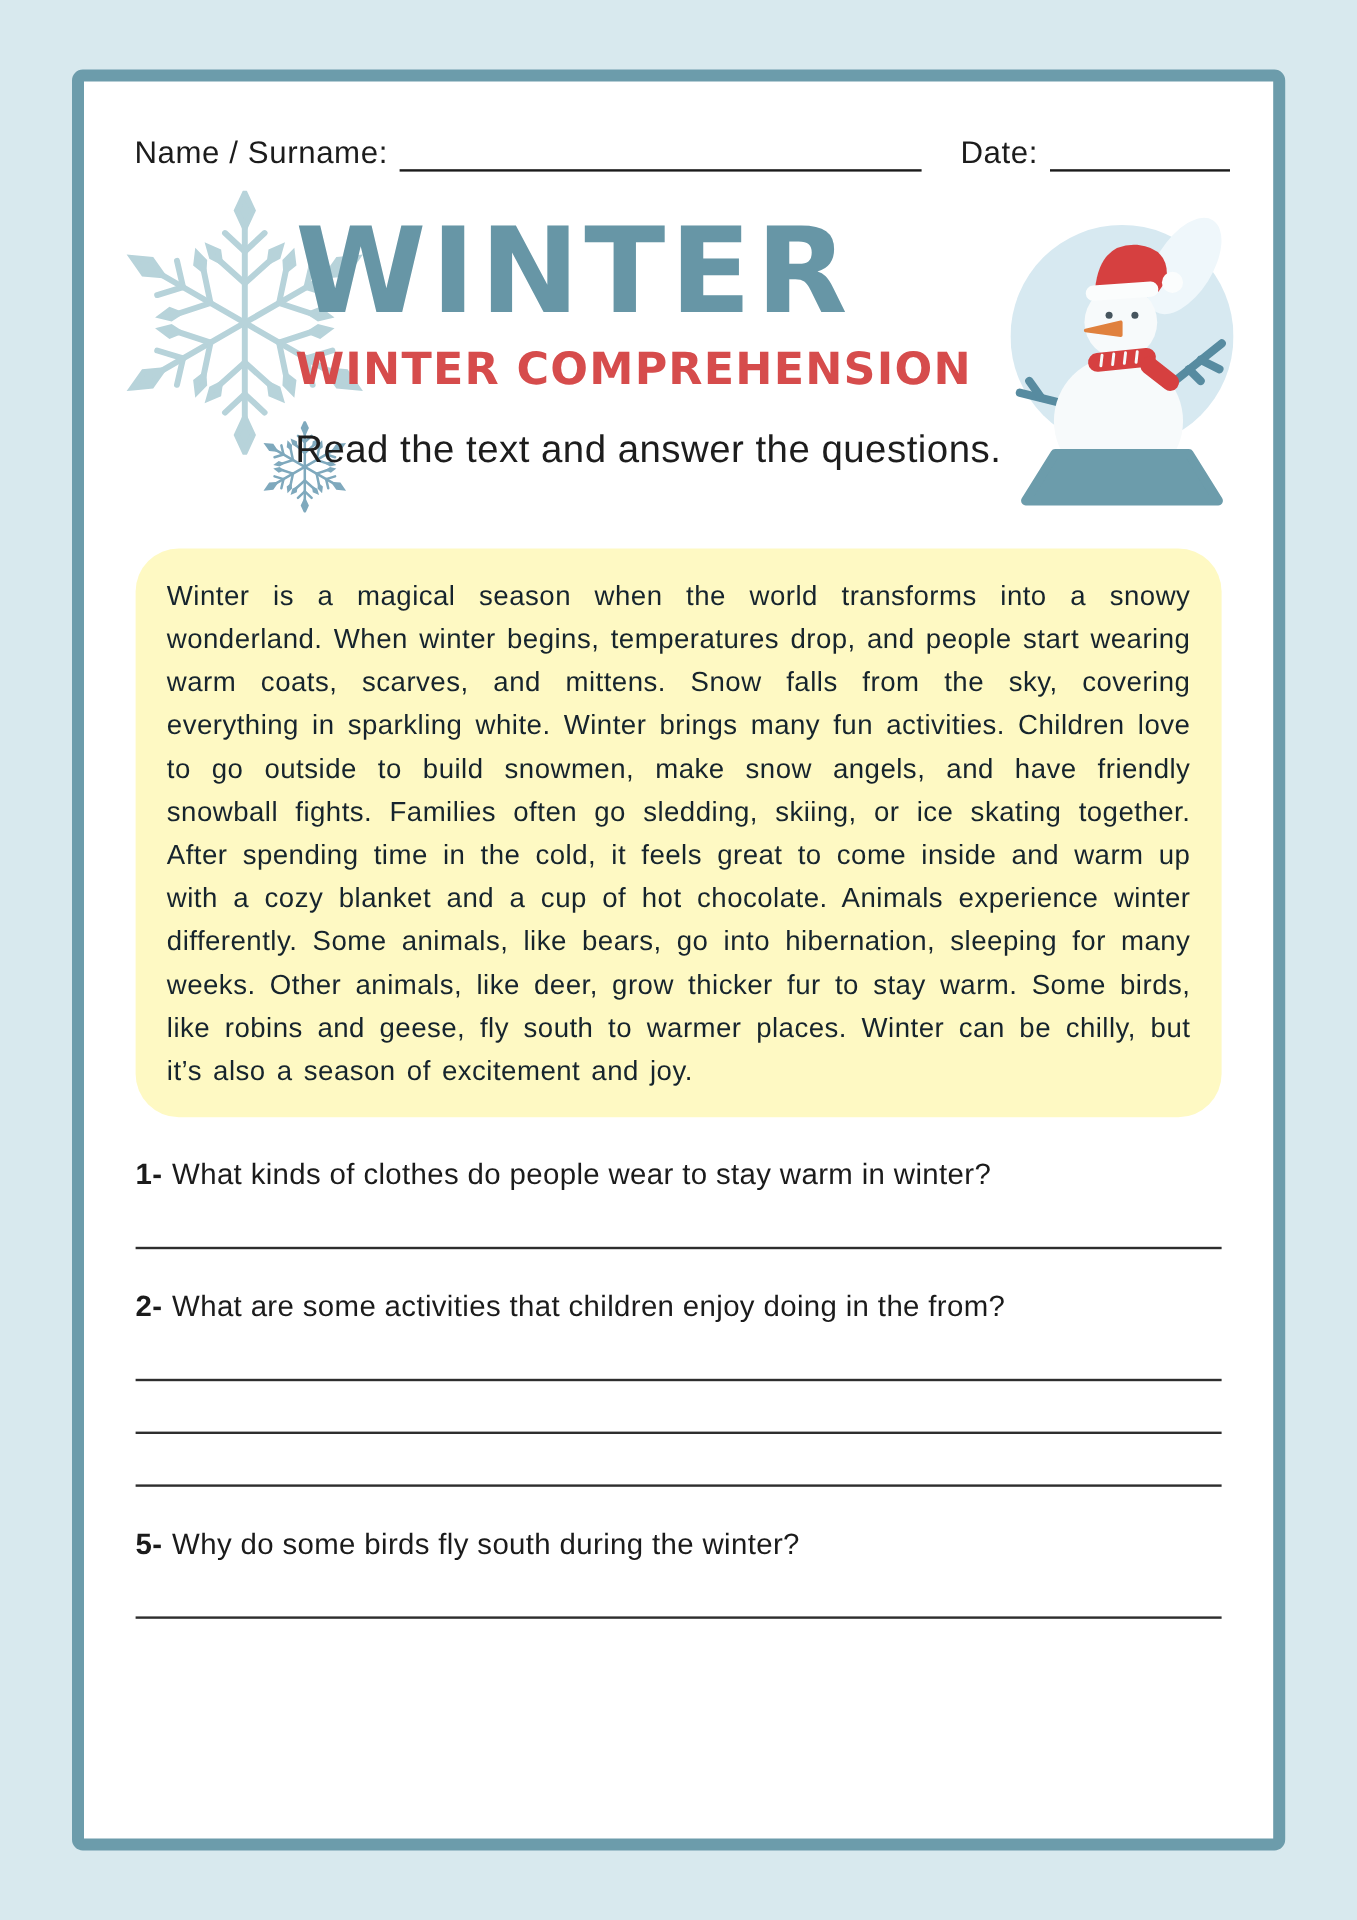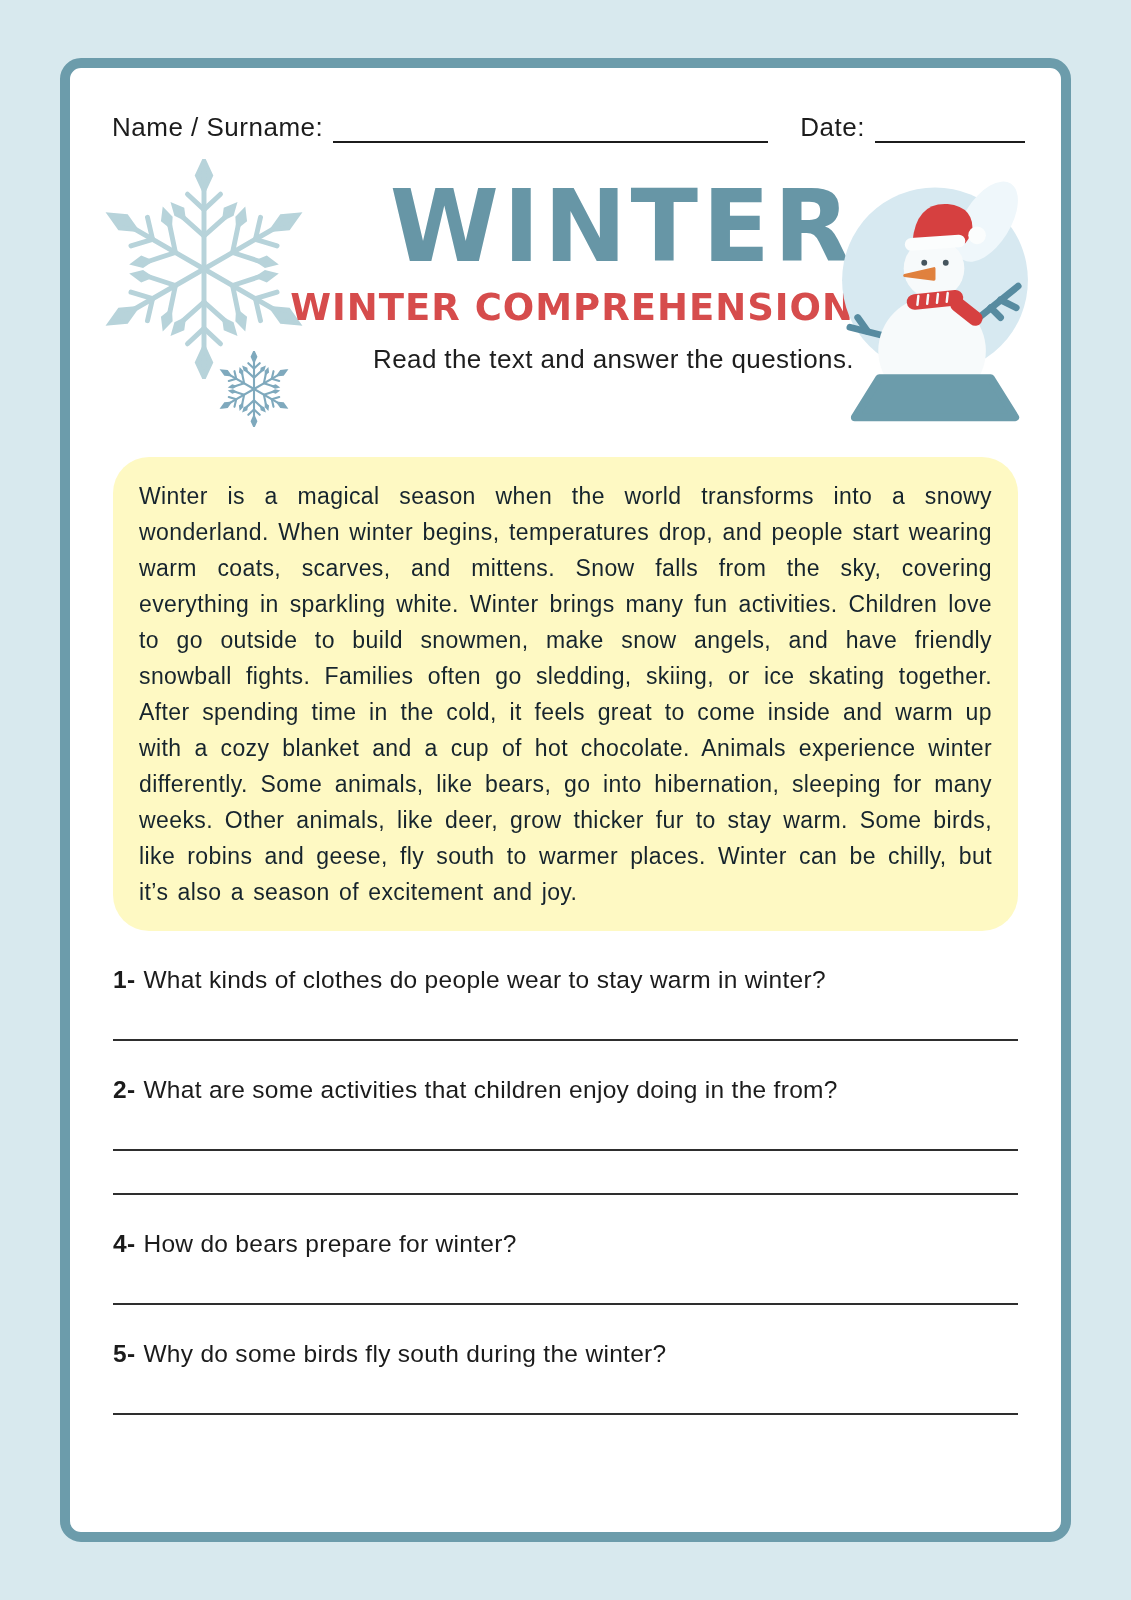--- a/index.html
+++ b/index.html
@@ -12,21 +12,21 @@
     background: #d8e9ee;
   }
   .card {
     position: absolute;
     left: 60px;
     top: 58px;
     width: 991px;
     height: 1464px;
     background: #ffffff;
     border: 10px solid #6c9cab;
-    border-radius: 21px;
+    border-radius: 9px;
     overflow: hidden;
   }
   
   .header-row {
     display: flex;
     align-items: flex-end;
     padding: 44px 36px 0 42px;
     font-size: 26px;
     color: #1c1c1c;
     letter-spacing: 0.5px;
@@ -49,45 +49,45 @@
     left: 24px;
     top: 16px;
   }
   .snowflake-small {
     position: absolute;
     left: 146px;
     top: 208px;
   }
   .title-text {
     position: absolute;
-    left: 188px;
+    left: 176px;
     top: 34px;
     width: 596px;
-    text-align: right;
+    text-align: left;
   }
   .main-title {
     font-family: "DejaVu Sans", sans-serif;
     font-weight: 800;
     font-size: 99px;
     line-height: 1;
     letter-spacing: 4px;
     color: #6796a6;
   }
   .sub-title {
     font-family: "DejaVu Sans", sans-serif;
     font-weight: 800;
     font-size: 37px;
     letter-spacing: 1px;
     color: #d64c4c;
     margin-top: 10px;
   }
   .instruction {
-    font-size: 26px;
+    font-size: 32px;
     color: #1d1d1d;
-    margin-top: 15px;
+    margin-top: 27px;
     letter-spacing: 0.4px;
   }
   .snowglobe {
     position: absolute;
     left: 772px;
     top: 18px;
   }
 
   
   .passage-box {
@@ -234,23 +234,20 @@
         <span class="q-num">2-</span><span>What are some activities that children enjoy doing in the from?</span>
       </div>
       <div class="answer-line"></div>
     </div>
 
     <div class="question-item">
       <div class="answer-line"></div>
     </div>
 
     <div class="question-item">
-      <div class="q-text">
-        <span class="q-num">4-</span><span>How do bears prepare for winter?</span>
-      </div>
       <div class="answer-line"></div>
     </div>
 
     <div class="question-item">
       <div class="q-text">
         <span class="q-num">5-</span><span>Why do some birds fly south during the winter?</span>
       </div>
       <div class="answer-line"></div>
     </div>
 

